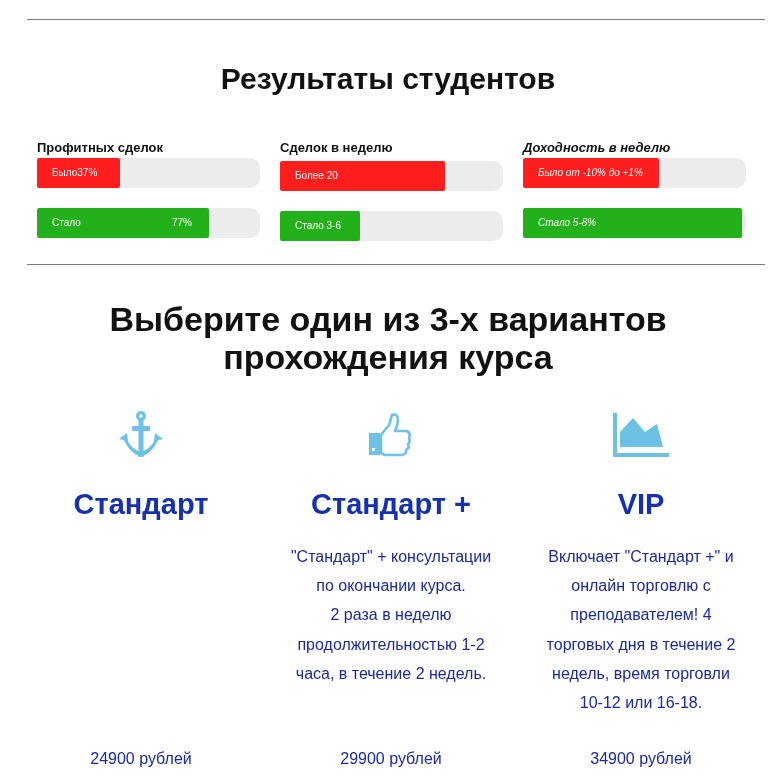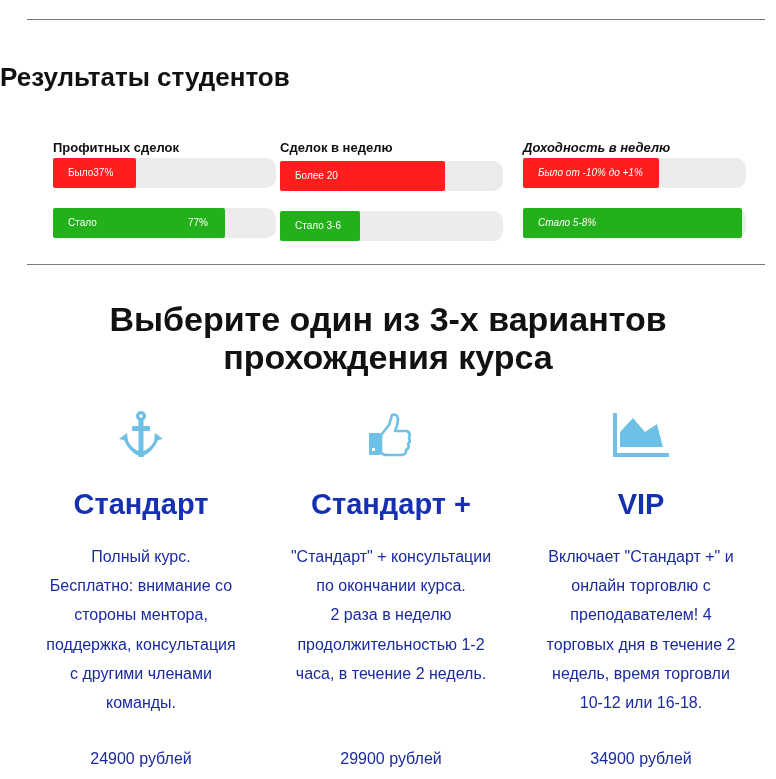--- a/index.html
+++ b/index.html
@@ -1,18 +1,18 @@
 <!DOCTYPE html>
 <html><head>
 <meta charset="utf-8">
 <style>
   html, body { margin:0; padding:0; background:#ffffff; }
   body { width:776px; height:779px; position:relative; overflow:hidden; font-family:"Liberation Sans", sans-serif; }
   .hr { position:absolute; left:27px; width:738px; height:1px; background:#7a7a7a; }
-  .title1 { position:absolute; top:62px; left:0; width:776px; font-size:26px; font-weight:bold; color:#111; }
+  .title1 { position:absolute; top:62px; left:0; width:776px; text-align:center; font-size:30px; font-weight:bold; color:#111; }
   .stats { position:absolute; top:140px; left:37px; width:710px; }
   .stat { position:absolute; top:0; width:223px; }
   .stat-label { font-size:13px; font-weight:bold; color:#111; height:16px; line-height:16px; }
   .bar { position:relative; height:30px; background:#ececec; border-radius:10px; }
   .bar .fill { position:absolute; left:0; top:0; height:30px; border-radius:2px; }
   .bar .fill.red { background:#ff1d1d; }
   .bar .fill.green { background:#22b11a; }
   .bar .txt { position:absolute; left:15px; top:0; line-height:30px; font-size:10px; color:#fff; white-space:nowrap; }
   .bar .pct { position:absolute; top:0; line-height:30px; font-size:10px; color:#fff; }
   .title2 { position:absolute; top:300px; left:0; width:776px; text-align:center; font-size:34px; font-weight:bold; color:#111; line-height:38px; }
@@ -24,21 +24,21 @@
 </style>
 </head>
 <body>
 
 <div class="hr" style="top:19px;"></div>
 
 <div class="title1">Результаты студентов</div>
 
 <div class="stats">
 
-  <div class="stat" style="left:16px;">
+  <div class="stat" style="left:0;">
     <div class="stat-label">Профитных сделок</div>
     <div class="bar" style="margin-top:2px;">
       <div class="fill red" style="width:37%;"></div>
       <span class="txt">Было37%</span>
     </div>
     <div class="bar" style="margin-top:20px;">
       <div class="fill green" style="width:77%;"></div>
       <span class="txt">Стало</span>
       <span class="pct" style="left:135px;">77%</span>
     </div>
@@ -84,28 +84,20 @@
         <rect x="17" y="17" width="18" height="5" rx="1"></rect>
         <rect x="23.5" y="10" width="5" height="38"></rect>
         <path d="M4 30 L12 24 L13 32 Z"></path>
         <path d="M48 30 L40 24 L39 32 Z"></path>
         <path d="M8 29 Q14 44 26 48 Q38 44 44 29 L40 30 Q36 40 26 43 Q16 40 12 30 Z"></path>
       </g>
       <circle cx="26" cy="7" r="1.8" fill="#ffffff"></circle>
     </svg>
   </div>
   <div class="name">Стандарт</div>
-  <div class="desc">
-    <div>Полный курс.</div>
-    <div>Бесплатно: внимание со</div>
-    <div>стороны ментора,</div>
-    <div>поддержка, консультация</div>
-    <div>с другими членами</div>
-    <div>команды.</div>
-  </div>
   <div class="price">24900 рублей</div>
 </div>
 
 <div class="plan" style="left:271px;">
   <div class="icon">
     <svg width="48" height="48" viewBox="0 0 48 48">
       <rect x="2" y="22" width="11" height="22" fill="#6ec1e6"></rect>
       <rect x="5" y="37" width="3" height="3" fill="#ffffff"></rect>
       <path d="M14 24 L22 14 Q24 8 25 4 Q30 2 31 8 Q31 14 28 20 L40 20 Q44 22 42 27 Q44 30 41 33 Q43 37 39 39 Q40 43 35 44 L18 44 L14 42 Z" fill="none" stroke="#6ec1e6" stroke-width="2.6" stroke-linejoin="round"></path>
     </svg>

